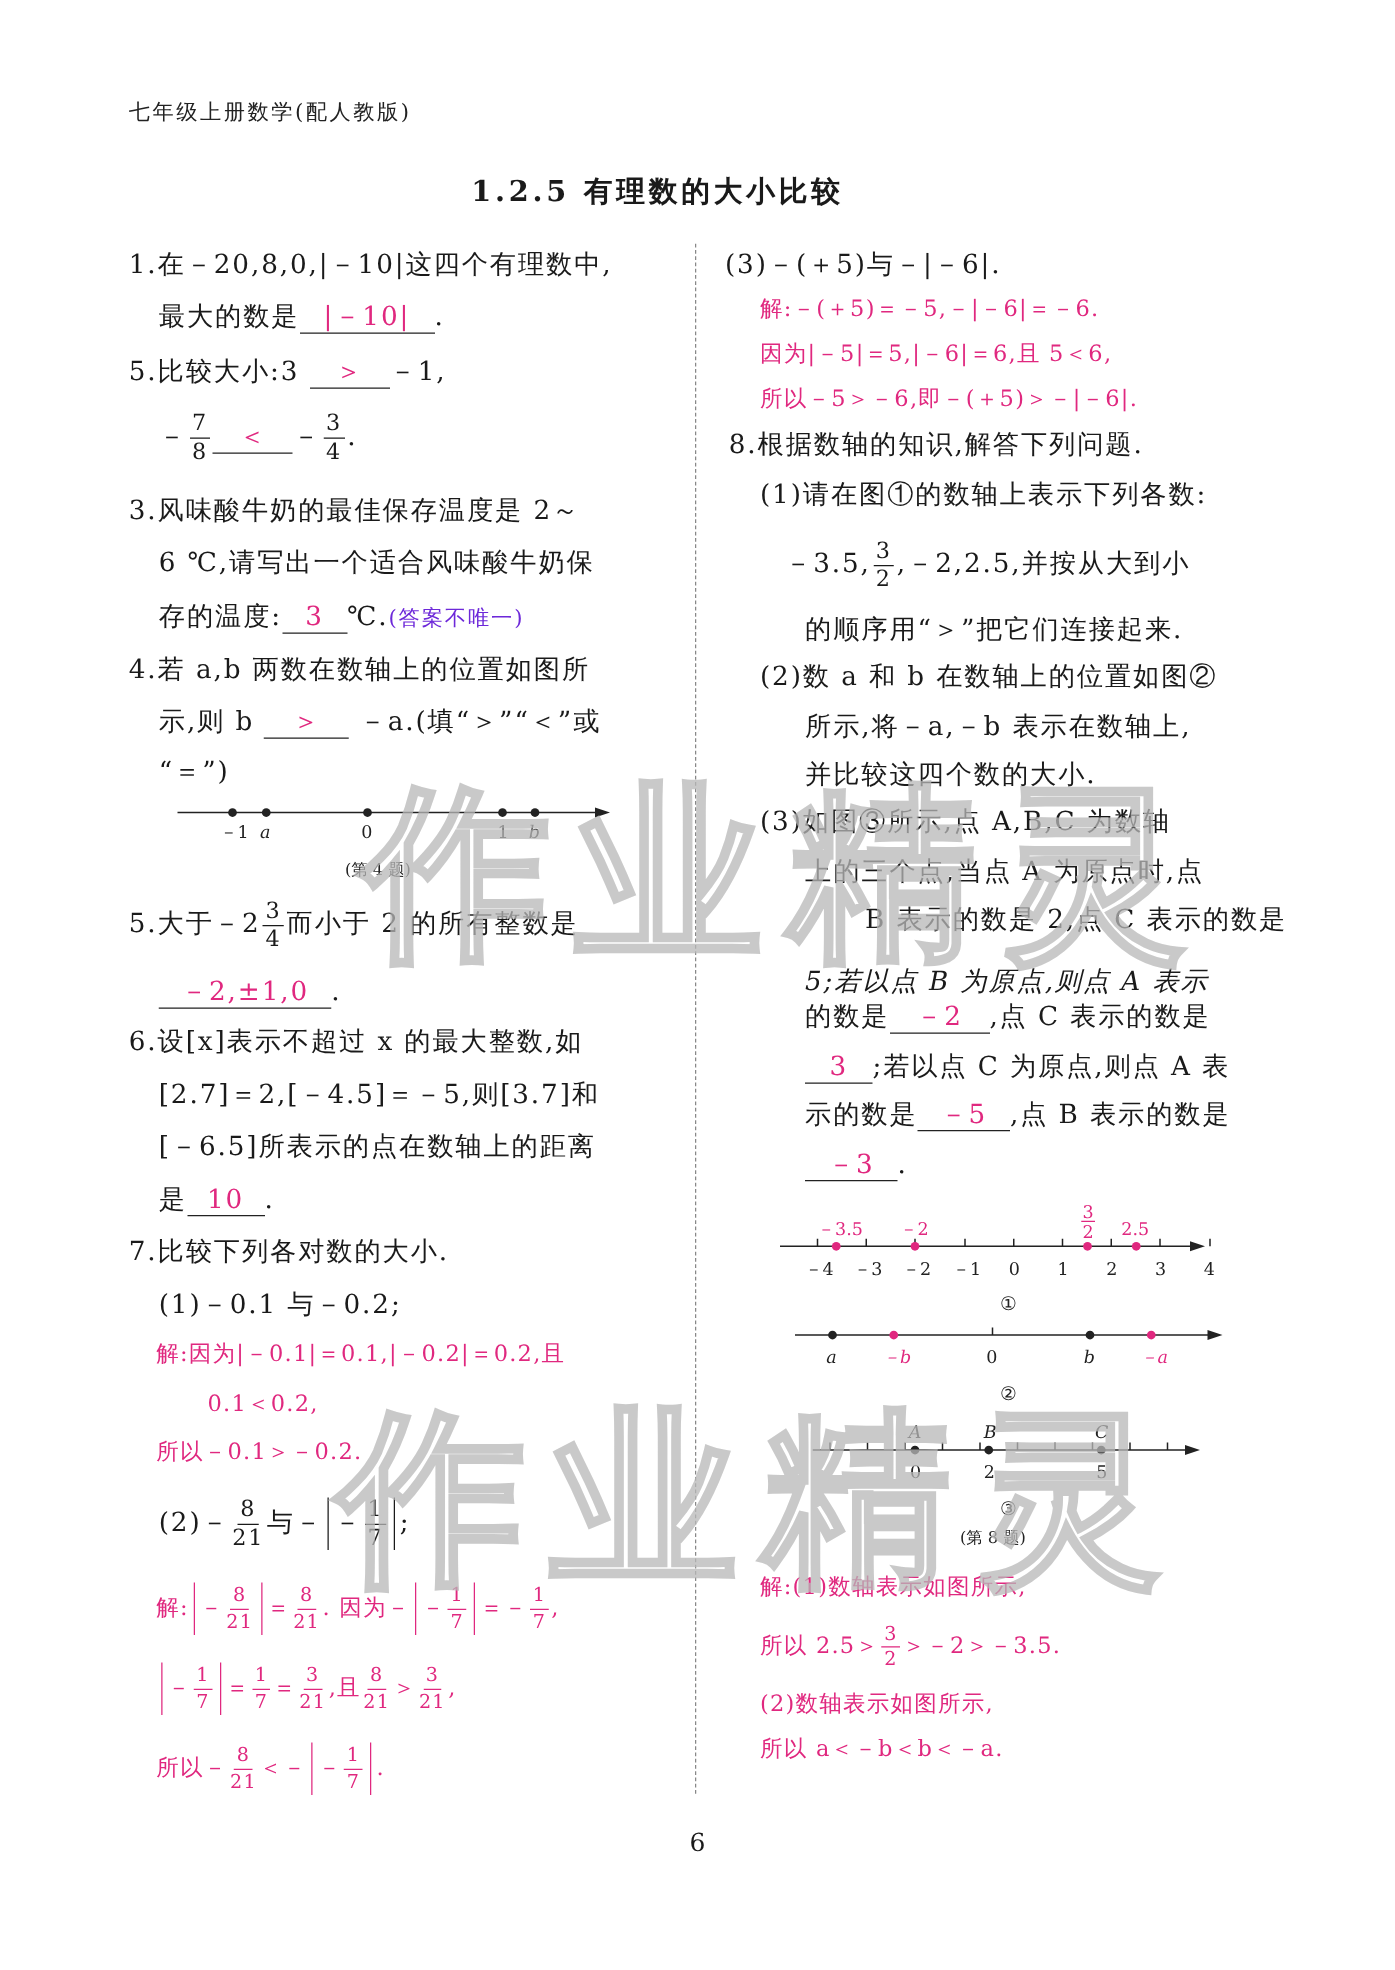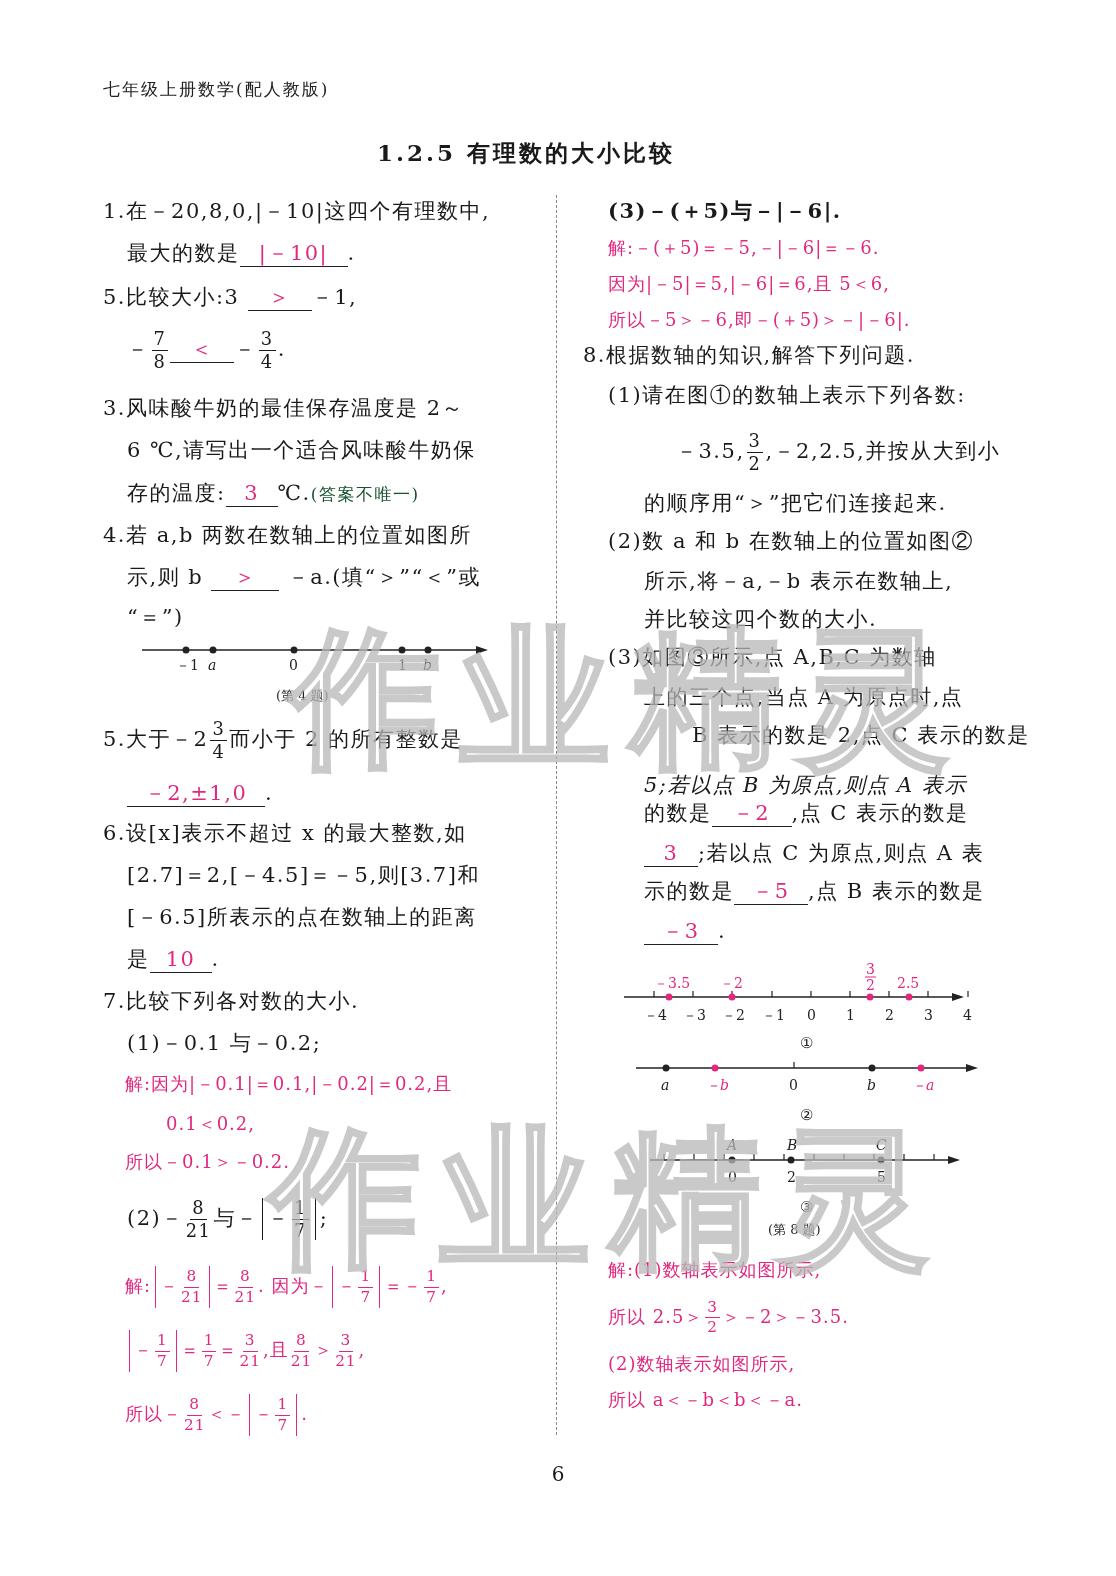--- a/index.html
+++ b/index.html
@@ -2,21 +2,21 @@
 <html><head>
 <meta charset="utf-8">
 <style>
   html, body { margin:0; padding:0; background:#ffffff; }
   body { width:1116px; height:1576px; position:relative; overflow:hidden;
          font-family:"DejaVu Serif", "Liberation Serif", serif; color:#1a1a1a; }
   .abs { position:absolute; }
   .hdr { left:103px; top:78px; font-size:17px; letter-spacing:2px; color:#222; }
   .title { left:0; width:1052px; top:138px; text-align:center; font-size:23px; letter-spacing:3px; font-weight:bold; }
   .line { position:absolute; font-size:21px; white-space:nowrap; letter-spacing:1.5px; line-height:30px; }
-  .pk { color:#14532d; }
+  .pk { color:#6d28d9; }
   .ans { display:inline-block; border-bottom:1.3px solid #222; text-align:center; color:#e0287f; line-height:26px; }
   .sol { position:absolute; font-size:18px; white-space:nowrap; color:#e0287f; letter-spacing:1px; line-height:28px; }
   .frac { display:inline-flex; flex-direction:column; align-items:center; vertical-align:middle; line-height:1; font-size:0.85em; margin:0 2px; }
   .frac span:first-child { border-bottom:1.2px solid currentColor; padding:0 2px 2px; }
   .frac span:last-child { padding-top:2px; }
   .abs-bar { display:inline-block; border-left:1.3px solid currentColor; height:42px; vertical-align:middle; margin:0 4px; }
   .divider { position:absolute; left:556px; top:195px; height:1240px; border-left:1.3px dashed #888; }
   .pagenum { left:0; width:1116px; top:1462px; text-align:center; font-size:20px; }
   .watermark { position:absolute; font-family:"DejaVu Sans", sans-serif; font-size:150px; font-weight:bold;
                color:transparent; -webkit-text-stroke:3px #b8b8b8; letter-spacing:20px; white-space:nowrap; opacity:0.75; }
@@ -144,28 +144,28 @@
 <div class="sol" style="left:125px;top:1394px;">
   <span>所以－</span><span class="frac">
       <span>8</span>
       <span>21</span>
     </span><span>＜－</span><span class="abs-bar"></span>－<span class="frac">
       <span>1</span>
       <span>7</span>
     </span><span class="abs-bar"></span>.
 </div>
 
-<div class="line" style="left:608px;top:196px;font-weight:bold;">(3)－(＋5)与－|－6|.</div>
+<div class="line" style="left:580px;top:196px;">(3)－(＋5)与－|－6|.</div>
 <div class="sol" style="left:608px;top:234px;">解:－(＋5)＝－5,－|－6|＝－6.</div>
 <div class="sol" style="left:608px;top:270px;">因为|－5|＝5,|－6|＝6,且 5＜6,</div>
 <div class="sol" style="left:608px;top:306px;">所以－5＞－6,即－(＋5)＞－|－6|.</div>
 
 <div class="line" style="left:583px;top:340px;">8.根据数轴的知识,解答下列问题.</div>
 <div class="line" style="left:608px;top:380px;">(1)请在图①的数轴上表示下列各数:</div>
-<div class="line" style="left:676px;top:432px;">
+<div class="line" style="left:628px;top:432px;">
   <span>－3.5,</span><span class="frac">
       <span>3</span>
       <span>2</span>
     </span><span>,－2,2.5,并按从大到小</span>
 </div>
 <div class="line" style="left:644px;top:488px;">的顺序用“＞”把它们连接起来.</div>
 <div class="line" style="left:608px;top:526px;">(2)数 a 和 b 在数轴上的位置如图②</div>
 <div class="line" style="left:644px;top:566px;">所示,将－a,－b 表示在数轴上,</div>
 <div class="line" style="left:644px;top:604px;">并比较这四个数的大小.</div>
 <div class="line" style="left:608px;top:642px;">(3)如图③所示,点 A,B,C 为数轴</div>

